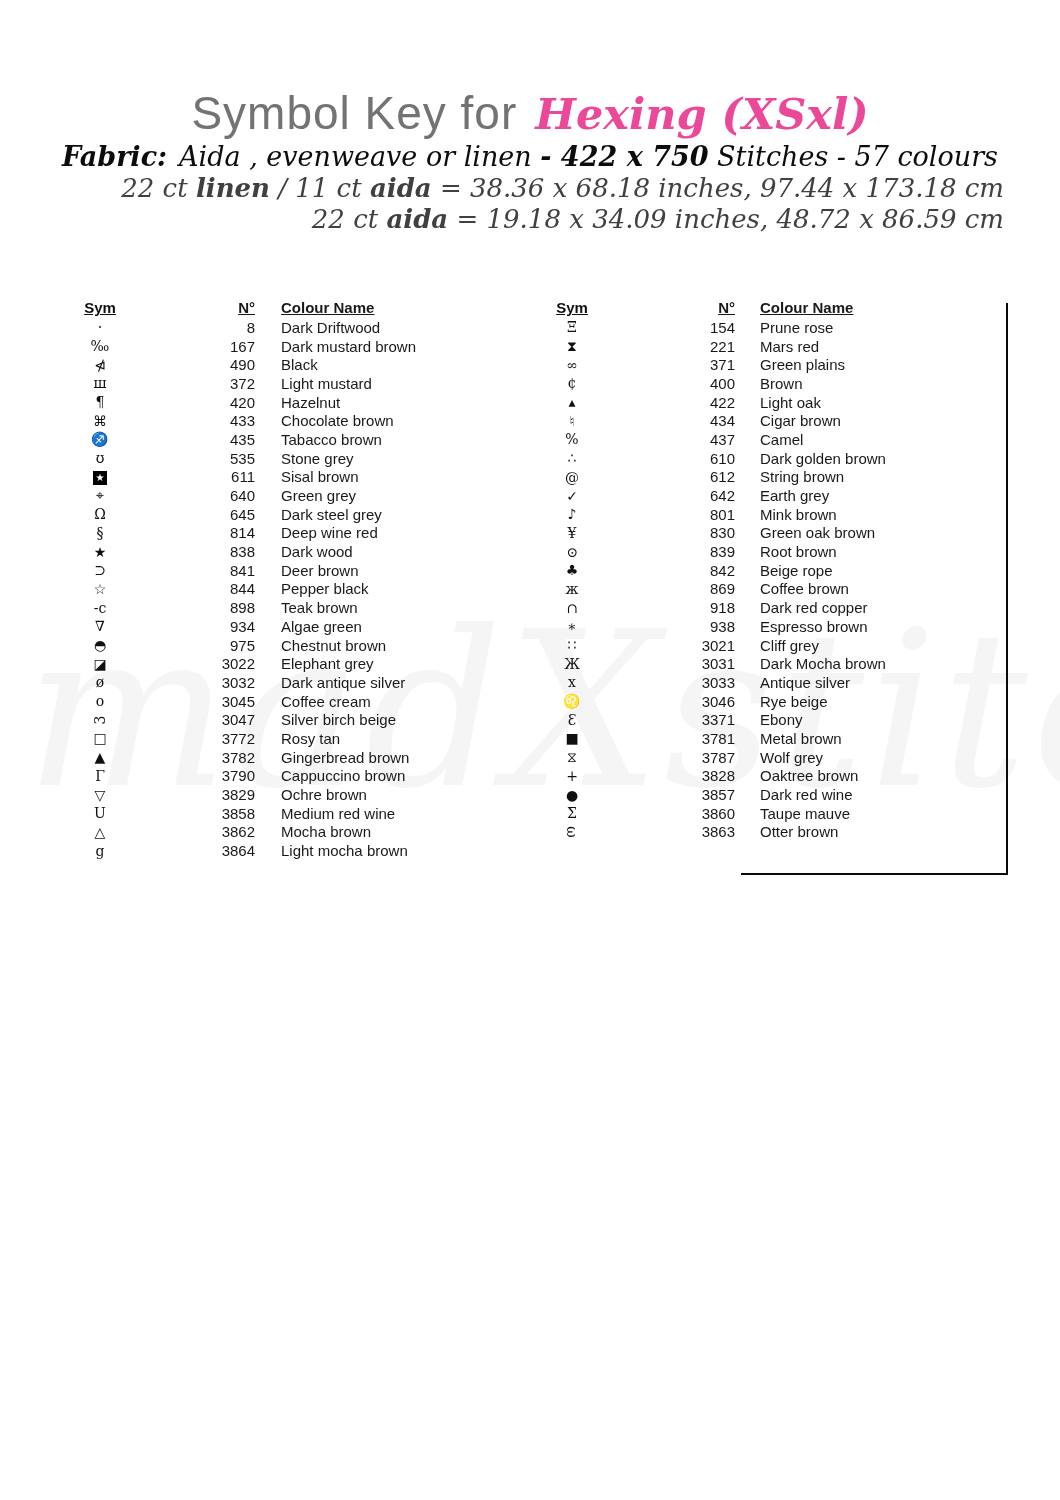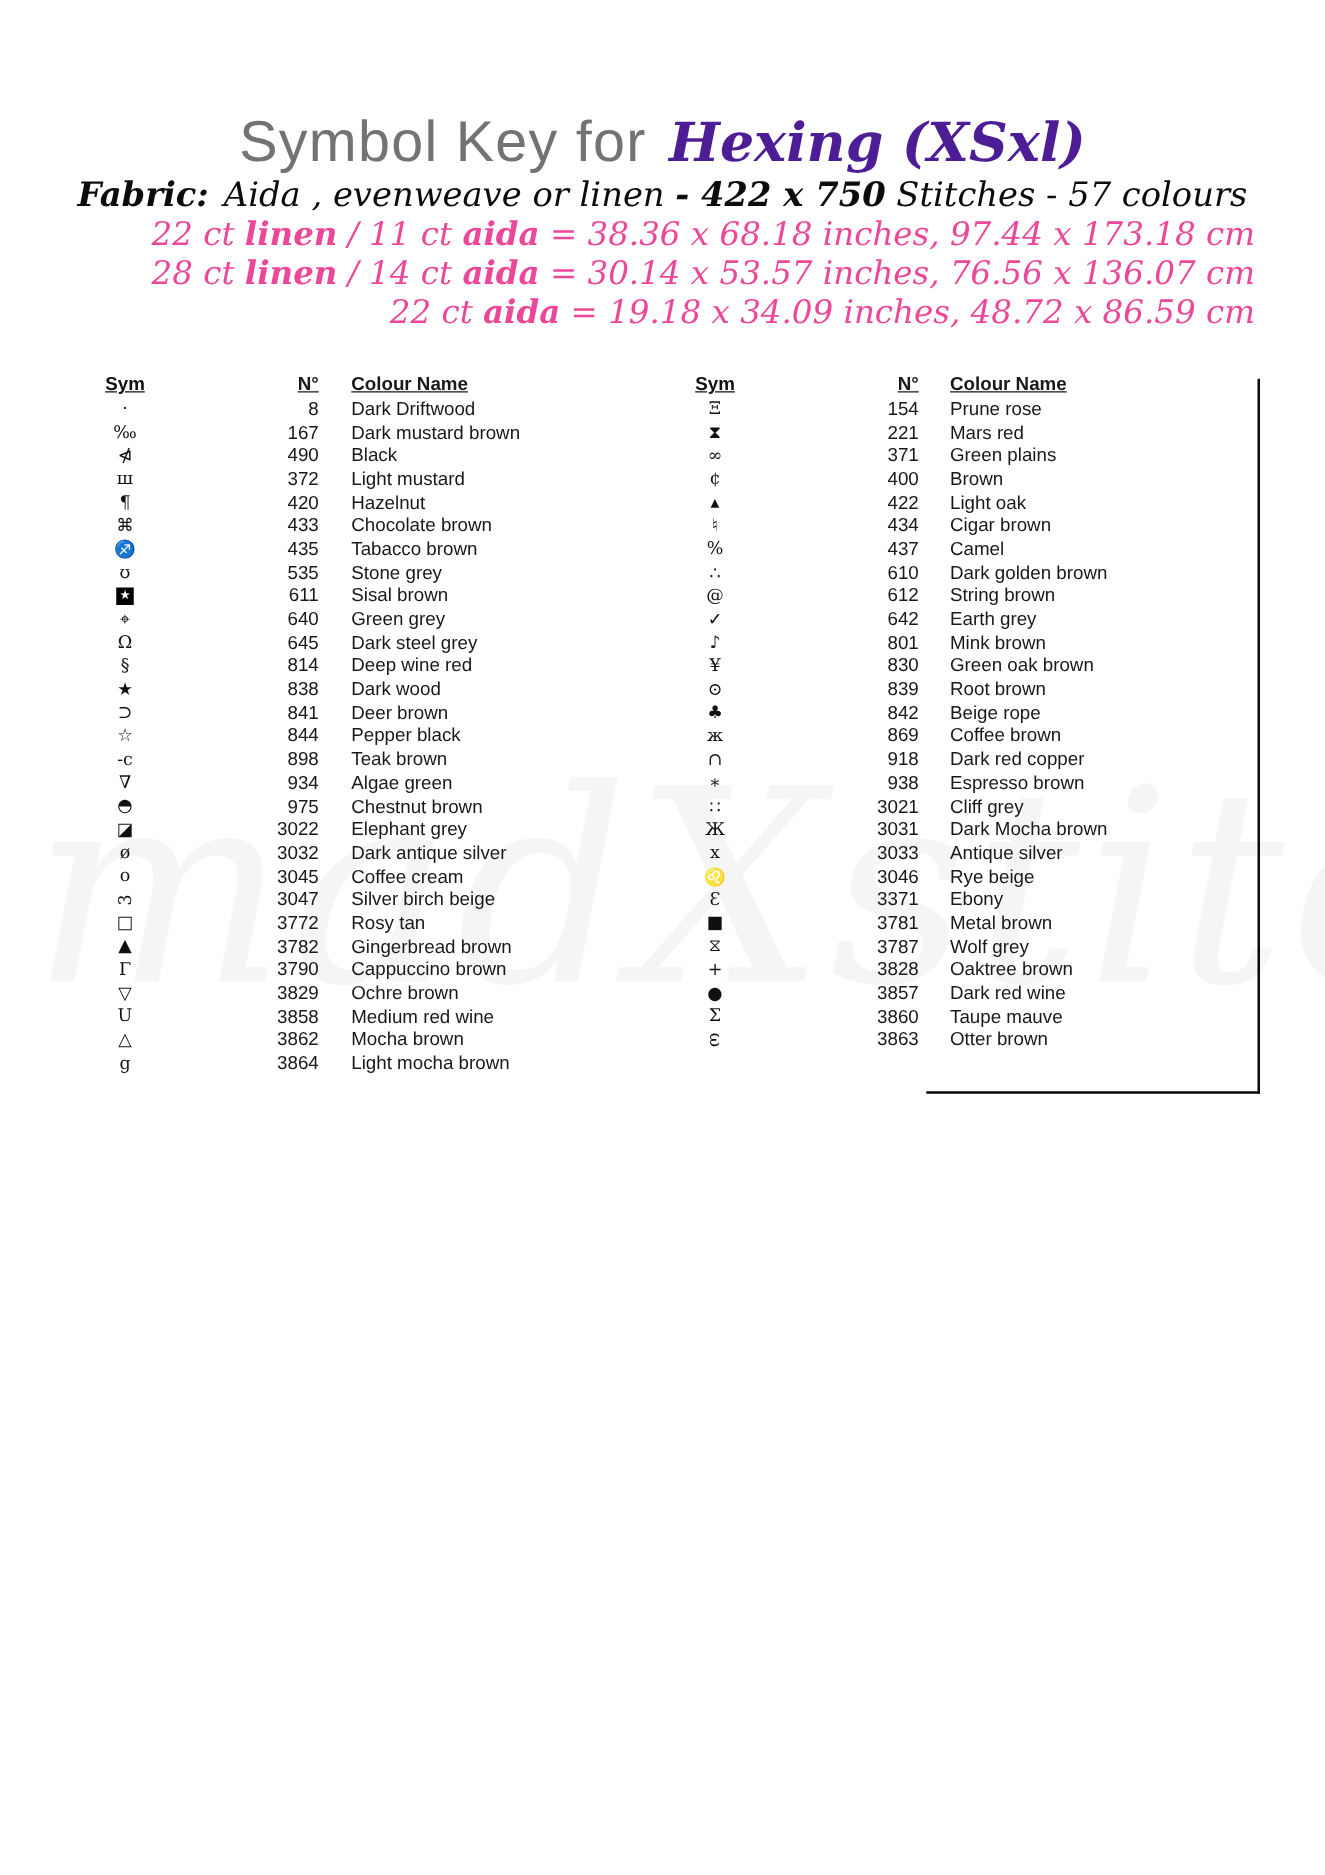--- a/index.html
+++ b/index.html
@@ -20,21 +20,21 @@
     font-size:43px;color:#8b1a1a;margin-left:18px;
   }
   .fabric-line{
     position:absolute;top:141px;left:0;width:100%;text-align:center;z-index:1;
     font-family:"DejaVu Serif",serif;font-style:italic;font-size:27px;color:#0c0c0c;white-space:nowrap;
   }
   .fabric-label{font-weight:bold;margin-right:12px;}
   .b{font-weight:bold;}
   .sizes{
     position:absolute;top:173px;right:56px;text-align:right;z-index:1;
-    font-family:"DejaVu Serif",serif;font-style:italic;font-size:26px;color:#ec4899;
+    font-family:"DejaVu Serif",serif;font-style:italic;font-size:26px;color:#404040;
   }
   .size-line{height:31px;line-height:31px;white-space:nowrap;}
   .col{position:absolute;top:297px;z-index:2;}
   .col.left{left:60px;width:430px;}
   .col.right{left:530px;width:478px;}
   .hdr,.row{display:flex;align-items:center;height:18.7px;font-size:15px;}
   .hdr{font-weight:bold;height:21px;}
   .hdr span{text-decoration:underline;}
   .sym{width:80px;text-align:center;font-family:"DejaVu Serif",serif;font-size:14px;color:#101010;}
   .col.right .sym{width:84px;}
@@ -50,30 +50,29 @@
   .rot{display:inline-block;}
   .v-rule{position:absolute;left:1006px;top:303px;width:2px;height:572px;background:#0a0a0a;z-index:1;}
   .h-rule{position:absolute;left:741px;top:873px;width:267px;height:2px;background:#0a0a0a;z-index:1;}
 </style>
 </head>
 <body>
 
 <div class="watermark">madXstitch</div>
 
 <div class="title-row">
-  <span class="title-main">Symbol Key for</span><span class="title-name" style="color: #4c1d95;">Hexing (XSxl)</span>
+  <span class="title-main">Symbol Key for</span><span class="title-name" style="color: #ec4899;">Hexing (XSxl)</span>
 </div>
 
 <div class="fabric-line">
   <span class="fabric-label">Fabric:</span><span id="fabric-summary"><span>Aida , evenweave or  linen </span><span class="b">- 422 x 750</span><span> Stitches - 57 colours</span></span>
 </div>
 
 <div class="sizes" id="sizes-box">
     <div class="size-line"><span>22 ct </span><span class="b">linen</span><span> / 11 ct </span><span class="b">aida</span><span> = 38.36 x 68.18 inches, 97.44 x 173.18 cm</span></div>
-    <div class="size-line"><span>28 ct </span><span class="b">linen</span><span> / 14 ct </span><span class="b">aida</span><span> = 30.14 x 53.57 inches, 76.56 x 136.07 cm</span></div>
     <div class="size-line"><span>22 ct </span><span class="b">aida</span><span> = 19.18 x 34.09 inches, 48.72 x 86.59 cm</span></div>
   </div>
 
 <div class="col left">
   <div class="hdr">
     <span class="sym">Sym</span>
     <span class="num">N°</span>
     <span class="name">Colour Name</span>
   </div>
   <div id="left-rows">

